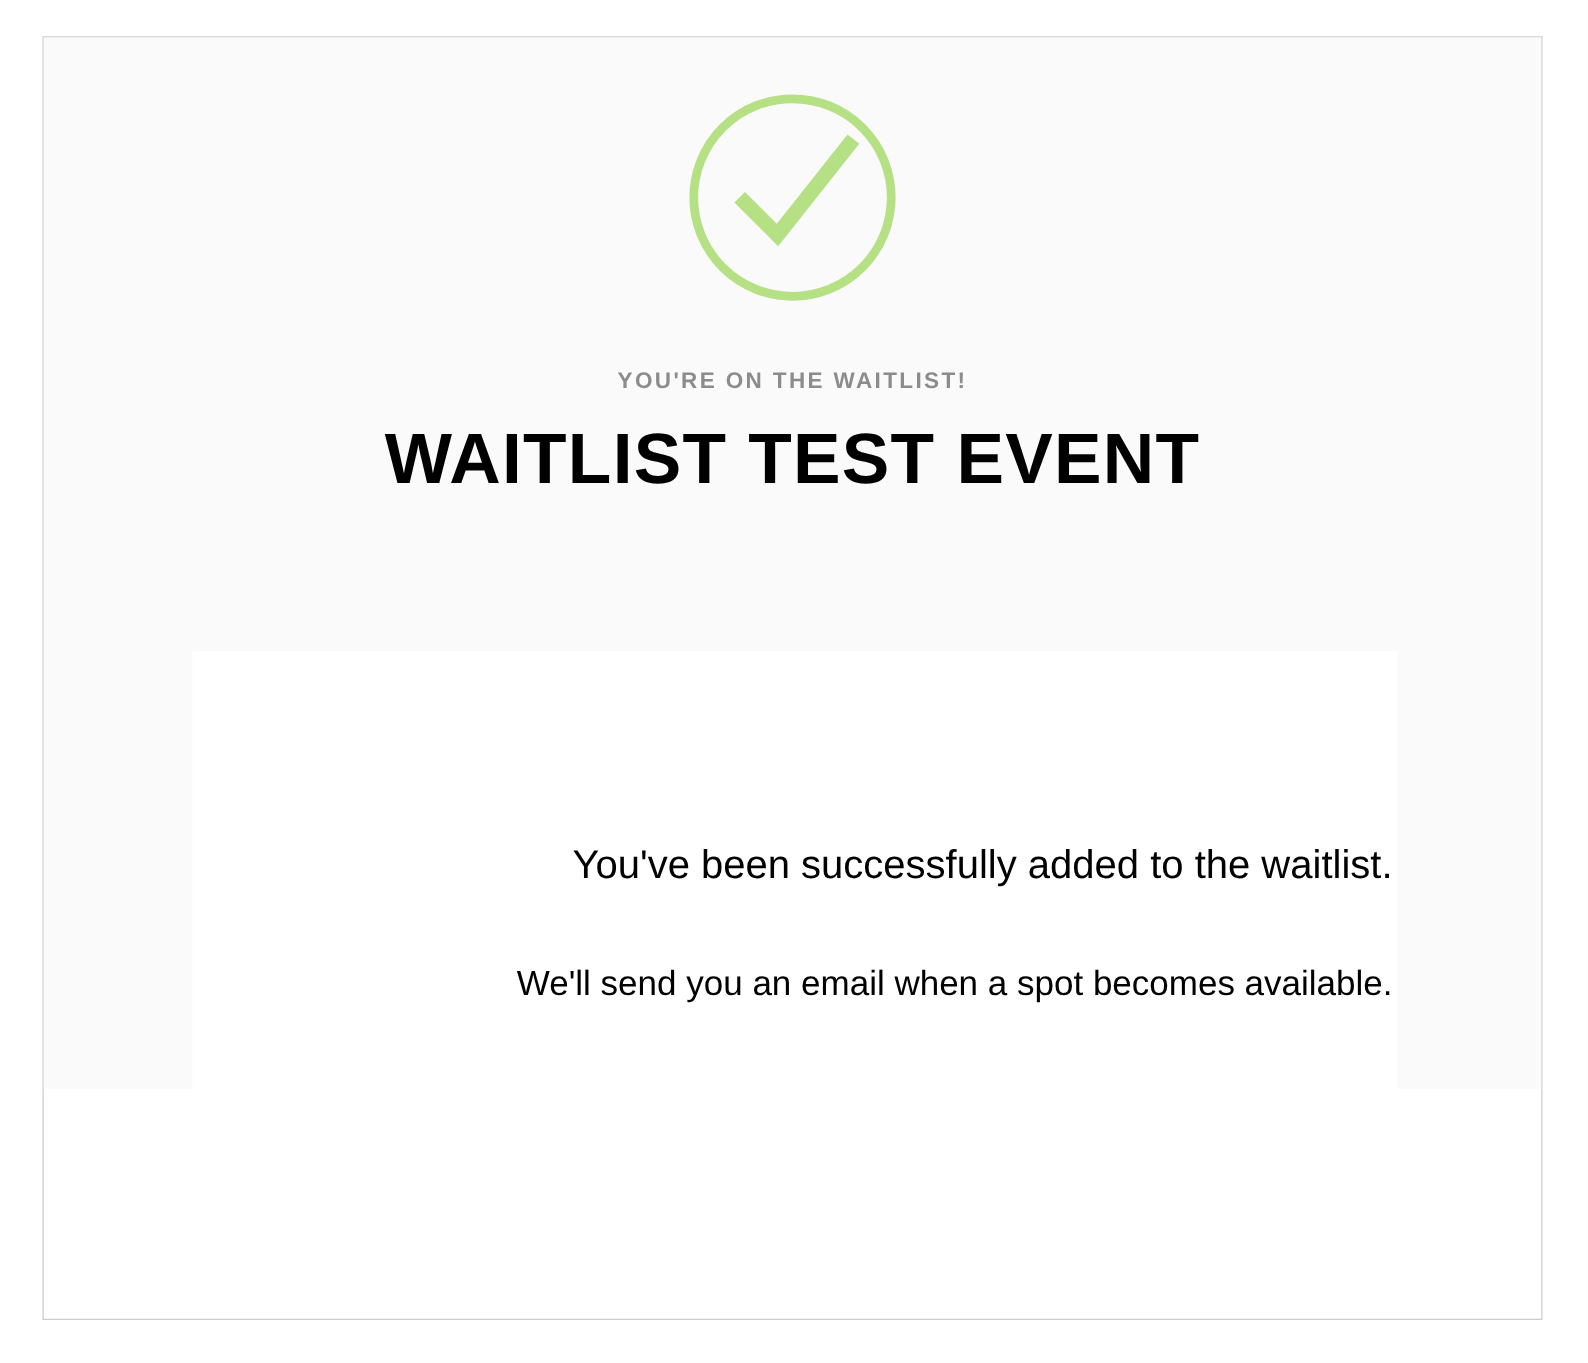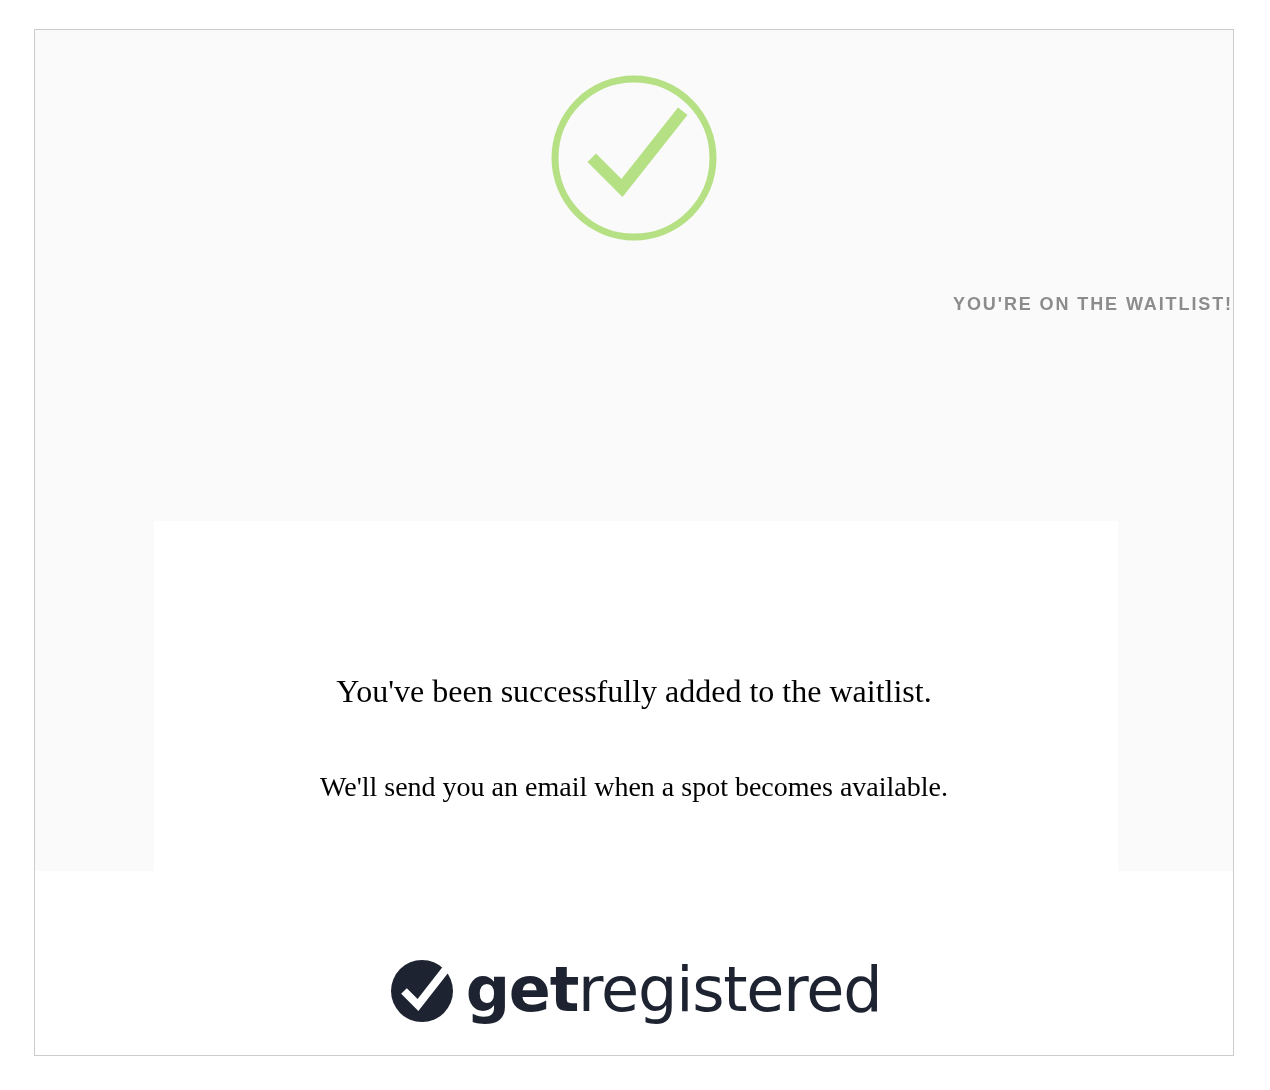--- a/index.html
+++ b/index.html
@@ -72,21 +72,21 @@
     display: block;
     overflow: visible;
   }
 
   
   .heading-block {
     position: absolute;
     left: 0;
     right: 0;
     top: 262px;
-    text-align: right;
+    text-align: center;
   }
   .eyebrow {
     font-size: 18px;
     font-weight: bold;
     letter-spacing: 1.9px;
     color: #8c8c8c;
     line-height: 24px;
     margin: 0;
   }
   .event-title {
@@ -106,22 +106,21 @@
     line-height: 34px;
     margin: 12px 0 0 0;
   }
 
   
   .message-block {
     position: absolute;
     left: 0;
     right: 4px;
     top: 150px;
-    text-align: center;
-    font-family: Liberation Serif, serif;
+    text-align: right;
   }
   .message-line {
     color: #000000;
     margin: 0;
   }
   .message-line.primary {
     font-size: 32px;
     line-height: 40px;
   }
   .message-line.secondary {
@@ -183,39 +182,27 @@
         <div class="check-circle">
           <svg width="166" height="166" viewBox="0 0 166 166" fill="none" aria-hidden="true">
             <circle cx="83" cy="83" r="79" stroke="#b5e083" stroke-width="7" fill="none"></circle>
             <path d="M45 87 L71 113 L128 41" stroke="#b5e083" stroke-width="12" stroke-linecap="square" stroke-linejoin="miter" fill="none"></path>
           </svg>
         </div>
       </div>
 
       <div class="heading-block">
         <p class="eyebrow">YOU'RE ON THE WAITLIST!</p>
+        <h1 class="event-title">WAITLIST TEST EVENT</h1>
       </div>
 
       <div class="content-panel">
         <div class="message-block">
           <p class="message-line primary">You've been successfully added to the waitlist.</p>
           <p class="message-line secondary">We'll send you an email when a spot becomes available.</p>
         </div>
       </div>
 
     </div>
 
-    <div class="footer">
-      <div class="logo">
-        <span class="logo-mark">
-          <svg width="70" height="70" viewBox="0 0 70 70" fill="none" aria-hidden="true">
-            <circle cx="35" cy="36" r="31" fill="#1e2331"></circle>
-            <path d="M17 36 L31 50 L63 9" stroke="#ffffff" stroke-width="8" stroke-linecap="butt" stroke-linejoin="miter" fill="none"></path>
-          </svg>
-        </span>
-        <span class="logo-text">
-          <span class="get">get</span><span class="registered">registered</span>
-        </span>
-      </div>
-    </div>
 
   </div>
 </div>
 
 </body></html>

